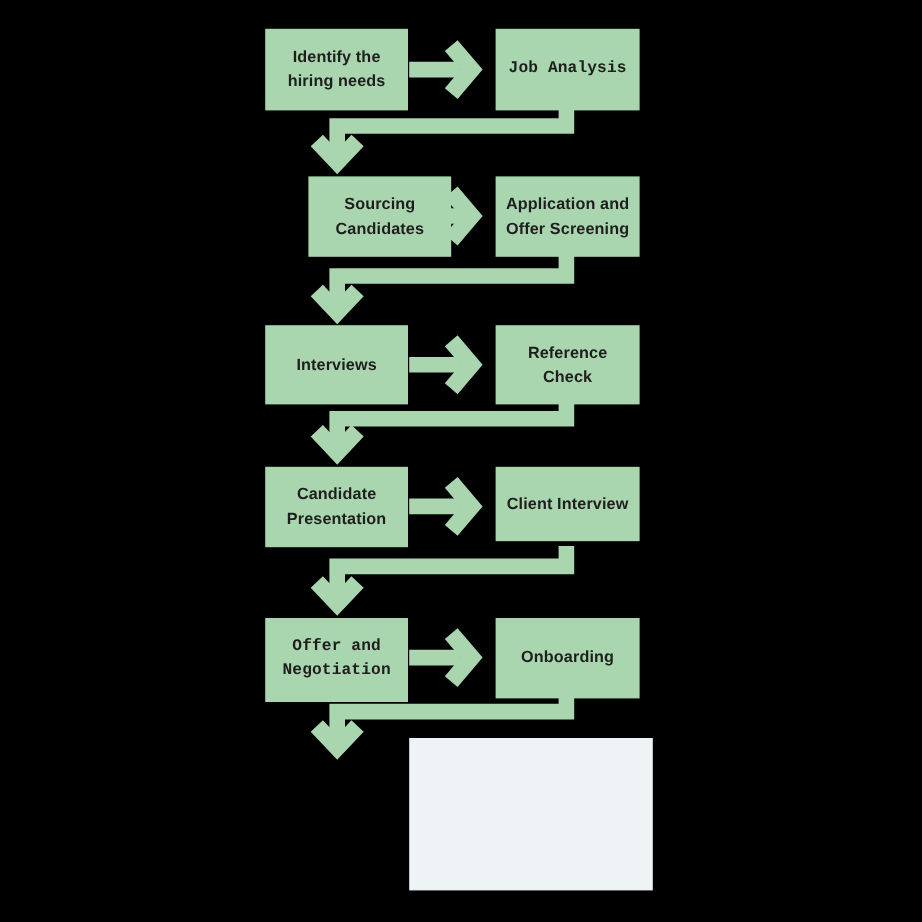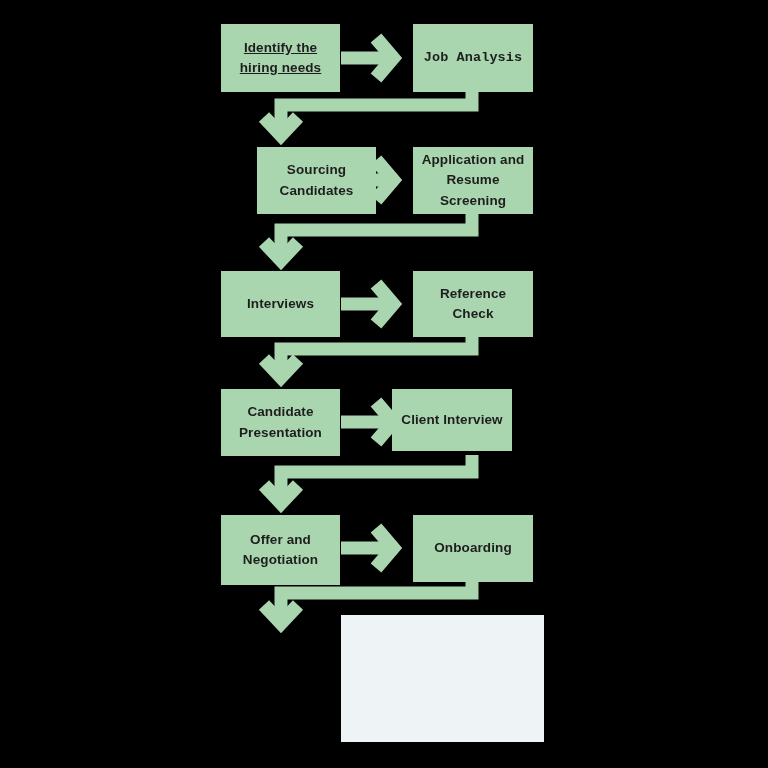--- a/index.html
+++ b/index.html
@@ -92,36 +92,36 @@
     <g>
       <line class="stroke s13" x1="341" y1="548" x2="384" y2="548"></line>
       <polyline class="stroke s14" points="376,528 393,548 376,568"></polyline>
     </g>
     <g>
       <polyline class="stroke s13" points="472,581 472,593 281,593 281,613"></polyline>
       <polyline class="stroke s14" points="264,605 281,623 298,605"></polyline>
     </g>
   </svg>
 
-  <div class="box" style="left:221px; top:24px; width:119px; height:68px;text-decoration:underline;">Identify the
+  <div class="box" style="left:221px; top:24px; width:119px; height:68px;">Identify the
 hiring needs</div>
   <div class="box" style="left:413px; top:24px; width:120px; height:68px;font-family:Liberation Mono, monospace;">Job Analysis</div>
 
   <div class="box" style="left:221px; top:147px; width:119px; height:67px;margin-left:36px;">Sourcing
 Candidates</div>
   <div class="box" style="left:413px; top:147px; width:120px; height:67px;">Application and
-Resume Screening</div>
+Offer Screening</div>
 
   <div class="box" style="left:221px; top:271px; width:119px; height:66px;">Interviews</div>
   <div class="box" style="left:221px; top:389px; width:119px; height:67px;">Candidate
 Presentation</div>
 
   <div class="box" style="left:413px; top:271px; width:120px; height:66px;">Reference
 Check</div>
-  <div class="box" style="left:392px; top:389px; width:120px; height:62px;">Client Interview</div>
+  <div class="box" style="left:413px; top:389px; width:120px; height:62px;">Client Interview</div>
 
-  <div class="box" style="left:221px; top:515px; width:119px; height:70px;">Offer and
+  <div class="box" style="left:221px; top:515px; width:119px; height:70px;font-family:Liberation Mono, monospace;">Offer and
 Negotiation</div>
   <div class="box" style="left:413px; top:515px; width:120px; height:67px;">Onboarding</div>
 
   <div class="blank-card" style="left:341px; top:615px; width:203px; height:127px;"></div>
 
 </div>
 
 </body></html>

